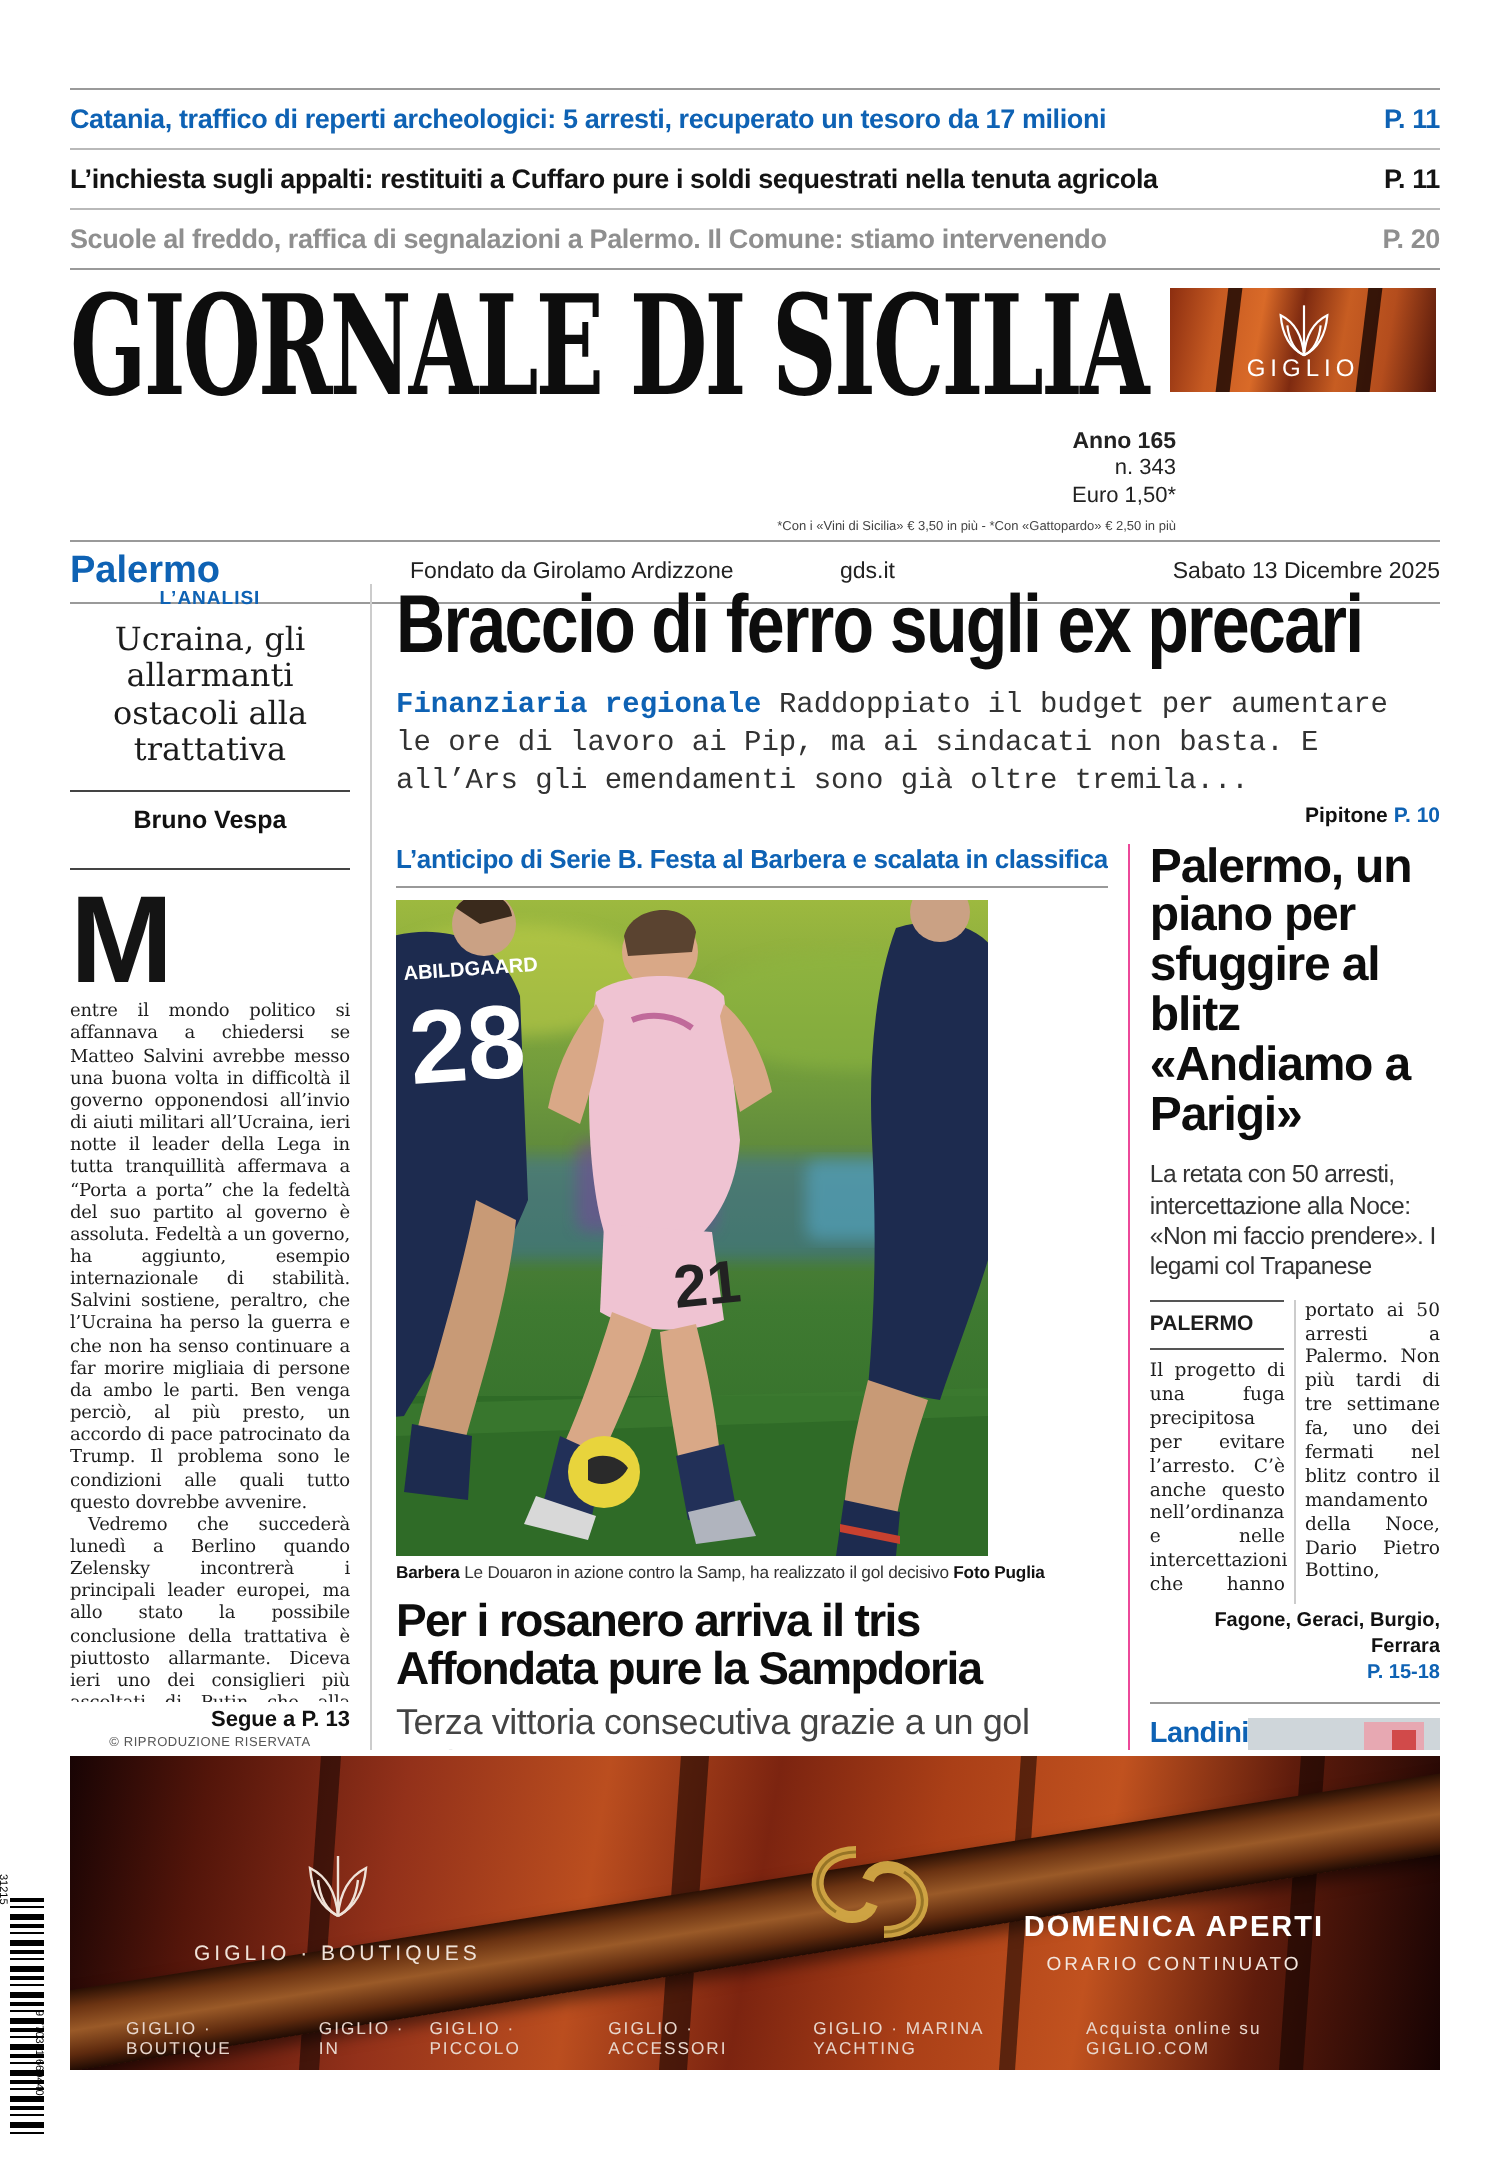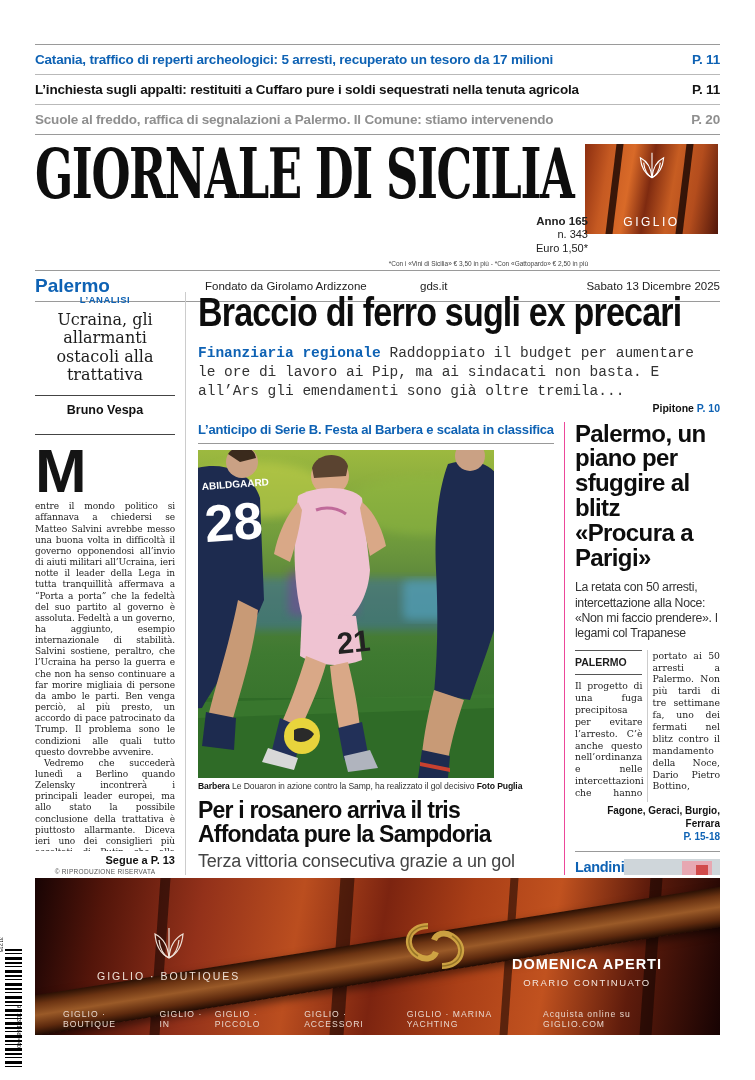--- a/index.html
+++ b/index.html
@@ -12,21 +12,21 @@
   .toprow:first-child{border-top:1px solid #9a9a9a;}
   .toprow:last-child{border-bottom:1px solid #9a9a9a;}
   .toprow .t{white-space:nowrap;overflow:hidden;}
   .toprow .p{flex:0 0 auto;margin-left:12px;}
   .c-blue{color:#0e62b4;} .c-black{color:#141414;} .c-gray{color:#8f8f8f;}
   
   .masthead{position:absolute;left:35px;right:35px;top:138px;height:150px;}
   .mast-title{position:absolute;left:0;top:2px;white-space:nowrap;
               font-family:"DejaVu Serif",serif;font-weight:bold;font-size:64px;line-height:1;
               letter-spacing:-2px;transform:scale(.70,1.08);transform-origin:0 0;color:#0d0d0d;}
-  .mast-ad{position:absolute;right:2px;top:6px;width:133px;height:90px;overflow:hidden;
+  .mast-ad{position:absolute;right:2px;top:6px;width:133px;height:52px;overflow:hidden;
            background:linear-gradient(100deg,#8c2e10 0%,#c65a22 18%,#d96a28 34%,#7e2a10 48%,#c75d22 64%,#b44d1d 80%,#51160a 100%);}
   .mast-ad .streak{position:absolute;top:-10px;bottom:-10px;width:7px;background:rgba(20,5,2,.8);transform:rotate(7deg);}
   .mast-ad .brand{position:absolute;left:0;right:0;bottom:5px;text-align:center;color:#fff;
                   font-size:12px;letter-spacing:2.5px;}
   .mast-ad svg{position:absolute;left:50%;top:7px;transform:translateX(-50%);}
   .edition-info{position:absolute;right:132px;top:76px;text-align:right;font-size:11px;line-height:1.25;color:#222;}
   .edition-info .b{font-weight:bold;font-size:11.5px;}
   .edition-note{position:absolute;right:132px;top:122px;font-size:6.5px;color:#444;}
   .mast-row{position:absolute;left:0;right:0;top:132px;height:30px;border-top:1px solid #9a9a9a;border-bottom:1px solid #9a9a9a;
             display:flex;align-items:center;}
@@ -251,21 +251,21 @@
           <div class="foot-headline">Per i rosanero arriva il tris Affondata pure la Sampdoria</div>
           <div class="foot-stand">Terza vittoria consecutiva grazie a un gol realizzato da Le Douaron</div>
           <div class="foot-by">
             <span>Butera, A. Arena, Radicini</span>
             <span> </span>
             <span class="pageref">P. 28-29</span>
           </div>
         </div>
 
         <div class="col-right">
-          <div class="blitz-headline">Palermo, un piano per sfuggire al blitz «Procura a Parigi»</div>
+          <div class="blitz-headline">Palermo, un piano per sfuggire al blitz «Andiamo a Parigi»</div>
           <div class="blitz-stand">La retata con 50 arresti, intercettazione alla Noce: «Non mi faccio prendere». I legami col Trapanese</div>
           <div class="blitz-body">
             <div class="dateline">PALERMO</div>
             <span>Il progetto di una fuga precipitosa per evitare l’arresto. C’è anche questo nell’ordinanza e nelle intercettazioni che hanno portato ai 50 arresti a Palermo. Non più tardi di tre settimane fa, uno dei fermati nel blitz contro il mandamento della Noce, Dario Pietro Bottino, progettava un piano e, senza sapere di essere intercettato, diceva: «Sto vedendo i biglietti per Parigi. Io non mi faccio prendere! Suuubito! Che dici? Stop parlando di una cosa seria». Un’affermazione che, a detta dei magistrati della Procura, mette in luce un alto pericolo di fuga. Il cuore dell’inchiesta è il vasto traffico di stupefacenti con la rete di corrieri a disposizione. L’accordo per portare la droga a Mazara del Vallo era stato definito nei dettagli in un market palermitano.</span>
           </div>
           <div class="blitz-by">
             <span>Fagone, Geraci, Burgio, Ferrara</span><br>
             <span class="pageref">P. 15-18</span>
           </div>
 

